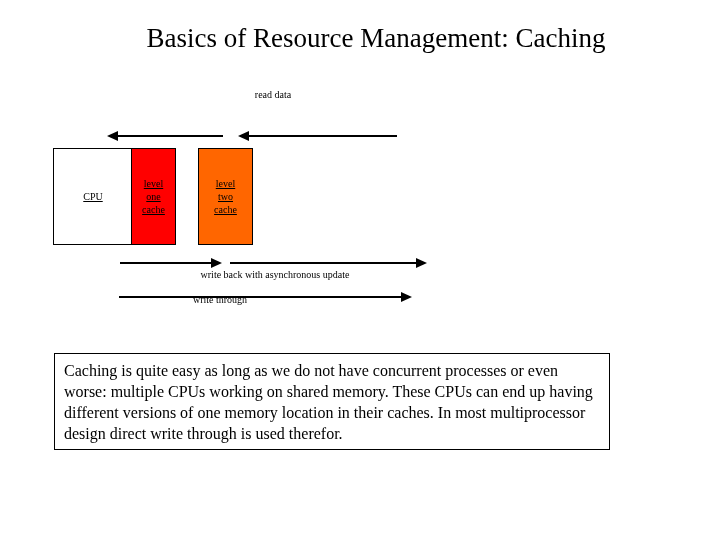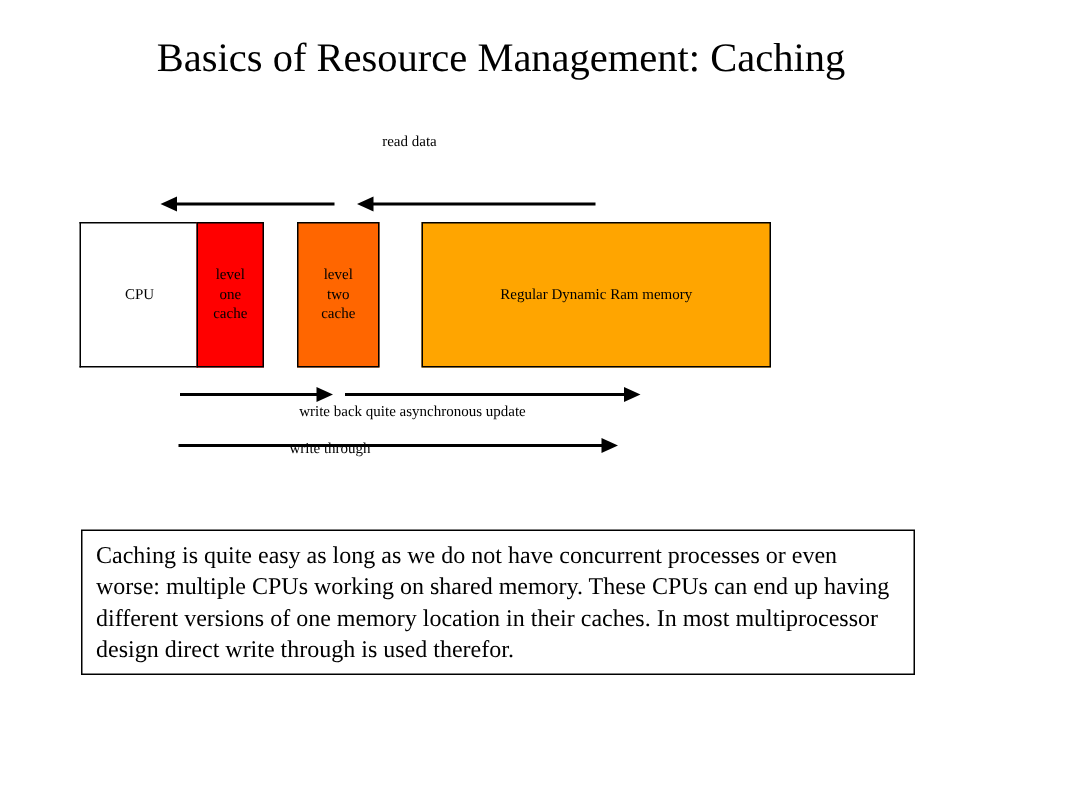--- a/index.html
+++ b/index.html
@@ -22,20 +22,21 @@
     position: absolute;
     left: 0;
     top: 22px;
     width: 668px;
     text-align: center;
     font-family: "Liberation Serif", "DejaVu Serif", serif;
     font-size: 27px;
     line-height: 32px;
     color: #000000;
     white-space: nowrap;
+    padding-left: 42px;
   }
 
   
   .dlabel {
     position: absolute;
     font-family: "Liberation Serif", "DejaVu Serif", serif;
     font-size: 10px;
     line-height: 12px;
     color: #000000;
     text-align: center;
@@ -53,21 +54,21 @@
     font-size: 10px;
     line-height: 13px;
     color: #000000;
     text-align: center;
   }
   #cpu-box        { left: 53px;  top: 148px; width: 79px;  height: 97px; background: #ffffff; border-right: none; text-align: center; }
   #l1-box         { left: 131px; top: 148px; width: 45px;  height: 97px; background: #ff0000; }
   #l2-box         { left: 198px; top: 148px; width: 55px;  height: 97px; background: #ff6600; }
   #ram-box        { left: 281px; top: 148px; width: 233px; height: 97px; background: #ffa500; }
 
-  .boxtext { display: block; }
+  .boxtext { display: block; text-decoration: underline; }
   .boxtext .ln { display: block; }
 
   
   .arrow {
     position: absolute;
     height: 2px;
     background: #000000;
   }
   .arrow::after {
     content: "";
@@ -142,30 +143,25 @@
   </div>
 
   <div class="gbox" id="l2-box" style="background: rgb(255, 102, 0);">
     <span class="boxtext">
       <span class="ln">level</span>
       <span class="ln">two</span>
       <span class="ln">cache</span>
     </span>
   </div>
 
-  <div class="gbox" id="ram-box" style="background: rgb(255, 165, 0);">
-    <span class="boxtext">
-      <span class="ln">Regular Dynamic Ram memory</span>
-    </span>
-  </div>
 
   <div class="arrow right" id="arrow-wb-1"></div>
   <div class="arrow right" id="arrow-wb-2"></div>
 
-  <div class="dlabel" id="lbl-write-back">write back quite asynchronous update</div>
+  <div class="dlabel" id="lbl-write-back">write back with asynchronous update</div>
 
   <div class="arrow right" id="arrow-wt-1"></div>
 
   <div class="dlabel" id="lbl-write-through">write through</div>
 
   <div id="para-box">
     <div id="para-text">Caching is quite easy as long as we do not have concurrent processes or even worse: multiple CPUs working on shared memory. These CPUs can end up having different versions of one memory location in their caches. In most multiprocessor design direct write through is used therefor.</div>
   </div>
 
 </div>

